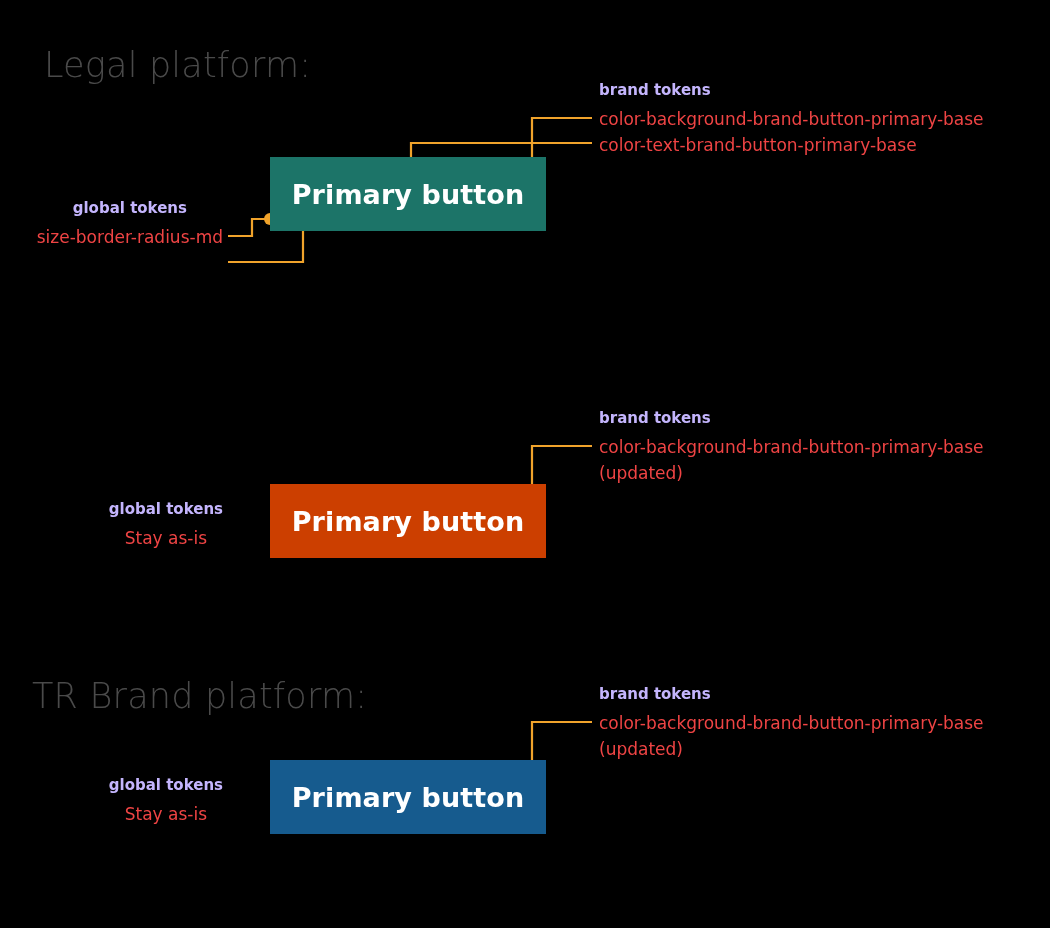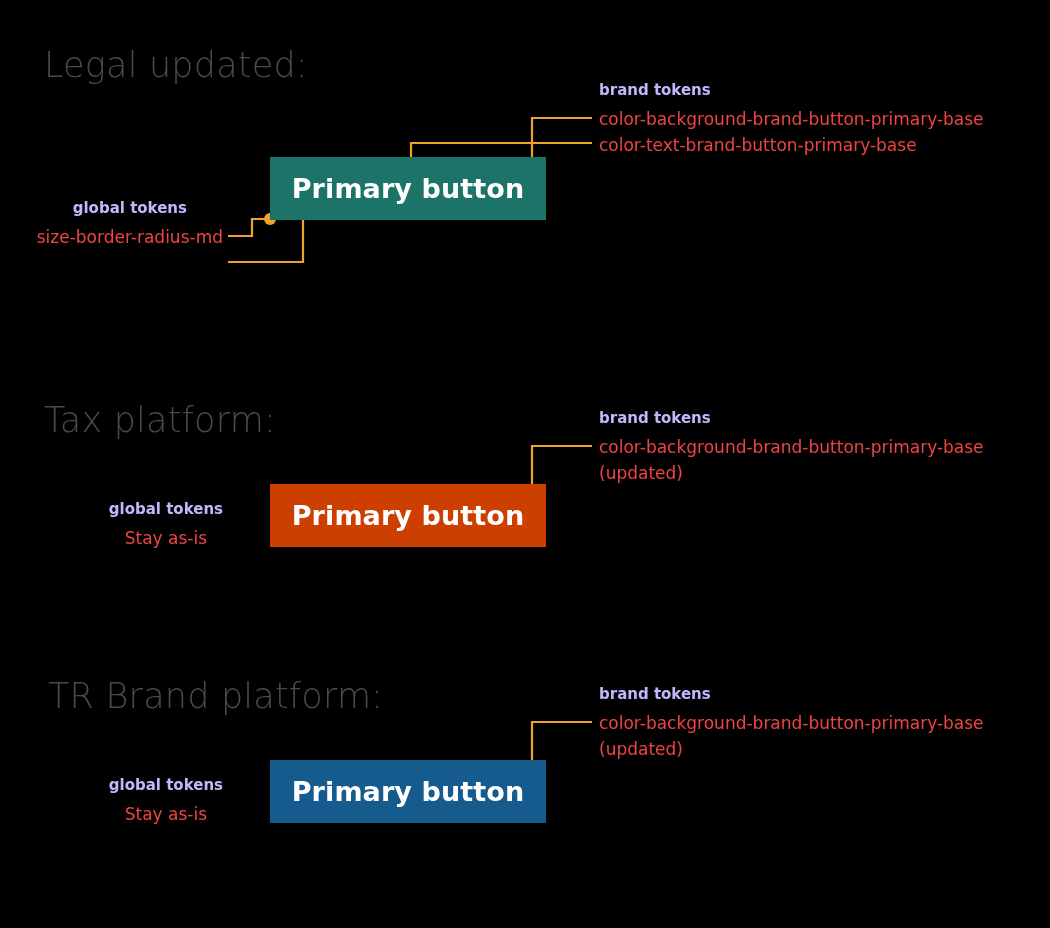--- a/index.html
+++ b/index.html
@@ -42,21 +42,21 @@
     font-weight: 300;
     letter-spacing: 0.2px;
     white-space: nowrap;
     line-height: 1;
   }
 
   
   .primary-button {
     position: absolute;
     width: 276px;
-    height: 63px;
+    height: 74px;
     display: flex;
     align-items: center;
     justify-content: center;
     color: #ffffff;
     font-size: 27px;
     font-weight: 700;
     letter-spacing: 0.1px;
     border: none;
     border-radius: 0;
     padding: 0;
@@ -113,51 +113,50 @@
     <g fill="#F0A32B" stroke="none">
       <circle cx="270" cy="219" r="6"></circle>
       <circle cx="303" cy="188" r="6"></circle>
       <circle cx="532" cy="165" r="6"></circle>
       <circle cx="411" cy="188" r="6"></circle>
       <circle cx="532" cy="492" r="6.5"></circle>
       <circle cx="532" cy="768" r="6.5"></circle>
     </g>
   </svg>
 
-  <div class="section-title" style="left:44px; top:48px;">Legal updated:</div>
+  <div class="section-title" style="left:44px; top:48px;">Legal platform:</div>
 
   <button class="primary-button" style="left:270px; top:157px; background:#1C7468;">Primary button</button>
 
   <div class="anno anno-left" style="right:827px; top:201px;">
     <div class="anno-head">global tokens</div>
     <div class="anno-line">size-border-radius-md</div>
   </div>
 
   <div class="anno anno-right" style="left:599px; top:83px;">
     <div class="anno-head">brand tokens</div>
     <div class="anno-line">color-background-brand-button-primary-base</div>
     <div class="anno-line">color-text-brand-button-primary-base</div>
   </div>
 
-  <div class="section-title" style="left:44px; top:403px;">Tax platform:</div>
 
   <button class="primary-button" style="left:270px; top:484px; background:#CC3F00;">Primary button</button>
 
   <div class="anno anno-left" style="right:827px; top:502px;">
     <div class="anno-head">global tokens</div>
     <div class="anno-line">Stay as-is</div>
   </div>
 
   <div class="anno anno-right" style="left:599px; top:411px;">
     <div class="anno-head">brand tokens</div>
     <div class="anno-line">color-background-brand-button-primary-base</div>
     <div class="anno-line">(updated)</div>
   </div>
 
-  <div class="section-title" style="left:48px; top:679px;">TR Brand platform:</div>
+  <div class="section-title" style="left:32px; top:679px;">TR Brand platform:</div>
 
   <button class="primary-button" style="left:270px; top:760px; background:#165B8E;">Primary button</button>
 
   <div class="anno anno-left" style="right:827px; top:778px;">
     <div class="anno-head">global tokens</div>
     <div class="anno-line">Stay as-is</div>
   </div>
 
   <div class="anno anno-right" style="left:599px; top:687px;">
     <div class="anno-head">brand tokens</div>

